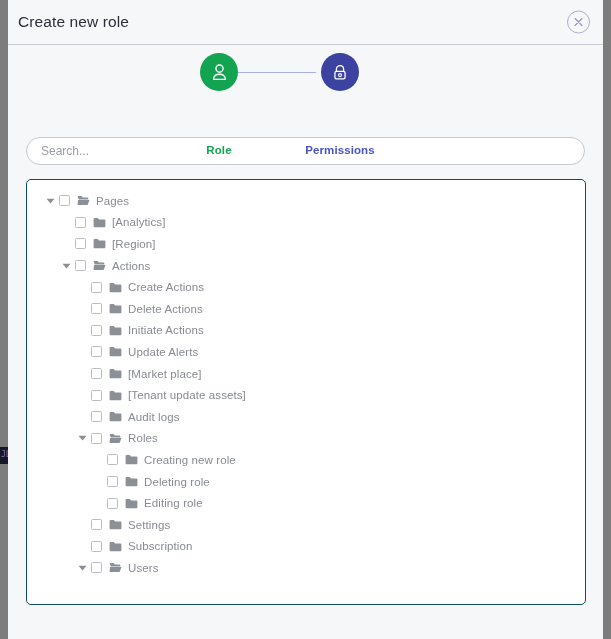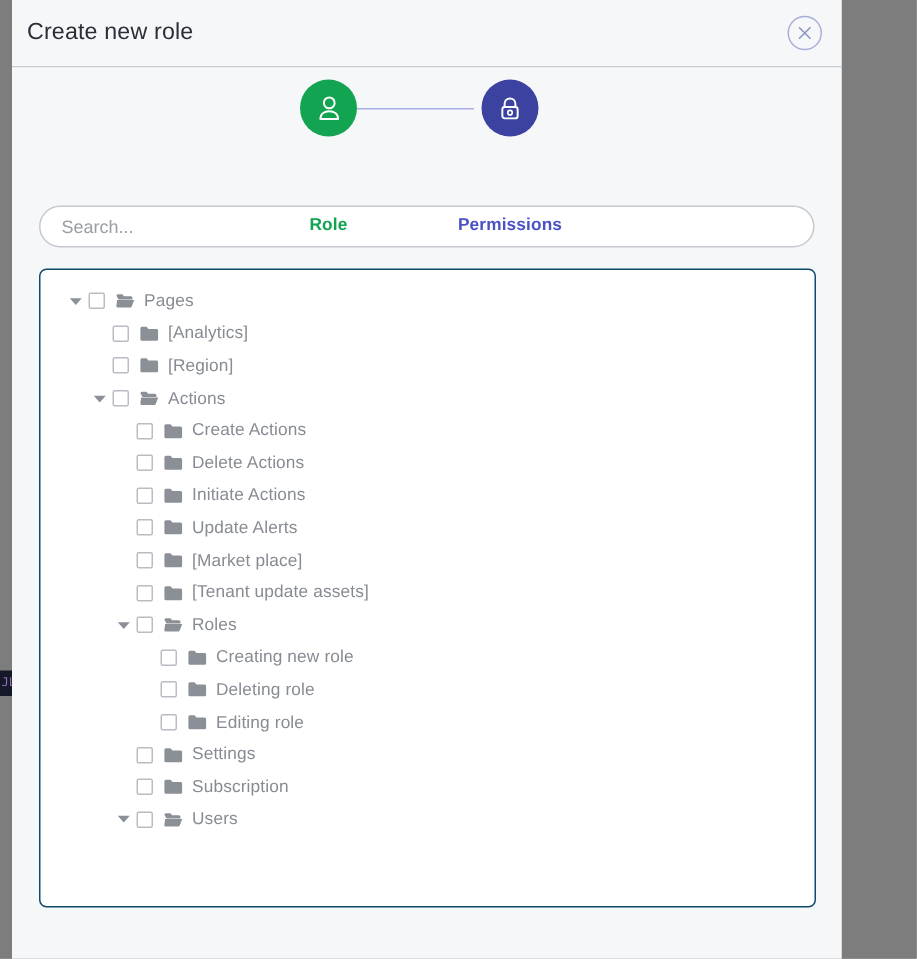--- a/index.html
+++ b/index.html
@@ -35,21 +35,21 @@
     line-height: 8px;
     color: #8f6fae;
     white-space: nowrap;
   }
 
   
   #modal {
     position: absolute;
     left: 8px;
     top: 0;
-    width: 553px;
+    width: 595px;
     height: 639px;
     background: #f6f7f9;
     display: flex;
     flex-direction: column;
   }
 
   
   #modal-header {
     position: relative;
     height: 45px;
@@ -370,20 +370,30 @@
             <span class="caret empty"></span>
             <span class="node-checkbox"></span>
             <span class="folder-icon">
               <svg width="13" height="11" viewBox="0 0 13 11">
                 <path d="M0.6 1.9 a1 1 0 0 1 1-1 h3.1 l1.3 1.5 h5.4 a1 1 0 0 1 1 1 v5.8 a1 1 0 0 1 -1 1 h-9.8 a1 1 0 0 1 -1 -1 Z" fill="#8b8f96"></path>
               </svg>
             </span>
             <span class="node-label">[Tenant update assets]</span>
           </div>
           <div class="tree-node" style="padding-left: 50px;">
+            <span class="caret empty"></span>
+            <span class="node-checkbox"></span>
+            <span class="folder-icon">
+              <svg width="13" height="11" viewBox="0 0 13 11">
+                <path d="M0.6 1.9 a1 1 0 0 1 1-1 h3.1 l1.3 1.5 h5.4 a1 1 0 0 1 1 1 v5.8 a1 1 0 0 1 -1 1 h-9.8 a1 1 0 0 1 -1 -1 Z" fill="#8b8f96"></path>
+              </svg>
+            </span>
+            <span class="node-label">Audit logs</span>
+          </div>
+          <div class="tree-node" style="padding-left: 50px;">
             <span class="caret">
               <svg width="9" height="6" viewBox="0 0 9 6">
                 <path d="M0.5 0.8 L8.5 0.8 L4.5 5.4 Z" fill="#8b8f96"></path>
               </svg>
             </span>
             <span class="node-checkbox"></span>
             <span class="folder-icon">
               <svg width="13" height="11" viewBox="0 0 13 11">
                 <path d="M0.6 2.1 a1 1 0 0 1 1-1 h2.9 l1.3 1.4 h4.5 a1 1 0 0 1 1 1 v1.1 h-9.3 Z" fill="#8b8f96"></path>
                 <path d="M1.1 5.0 h11.4 l-1.7 4.4 a1 1 0 0 1 -0.95 0.65 h-8.3 a1 1 0 0 1 -1 -1 Z" fill="#8b8f96"></path>

